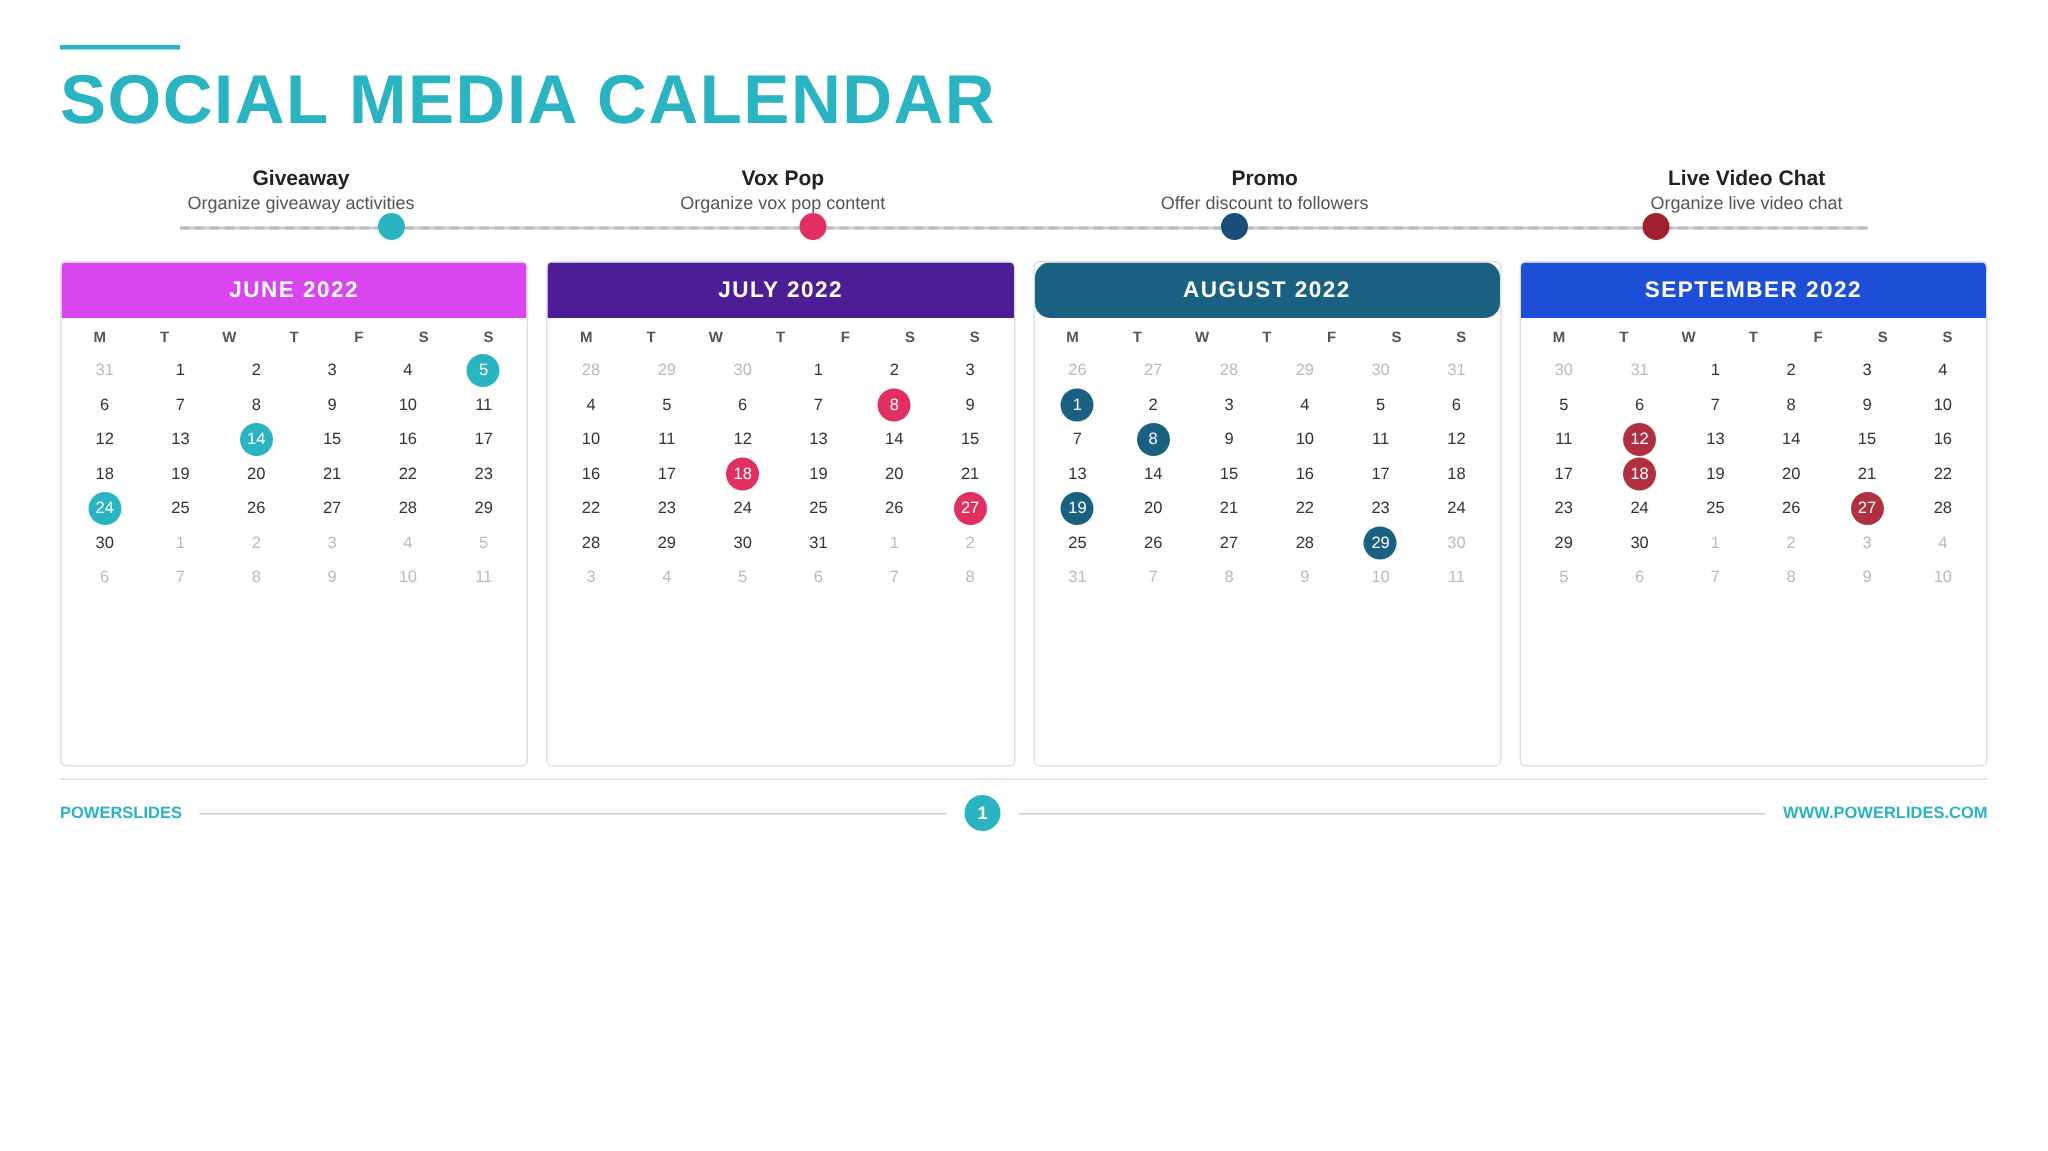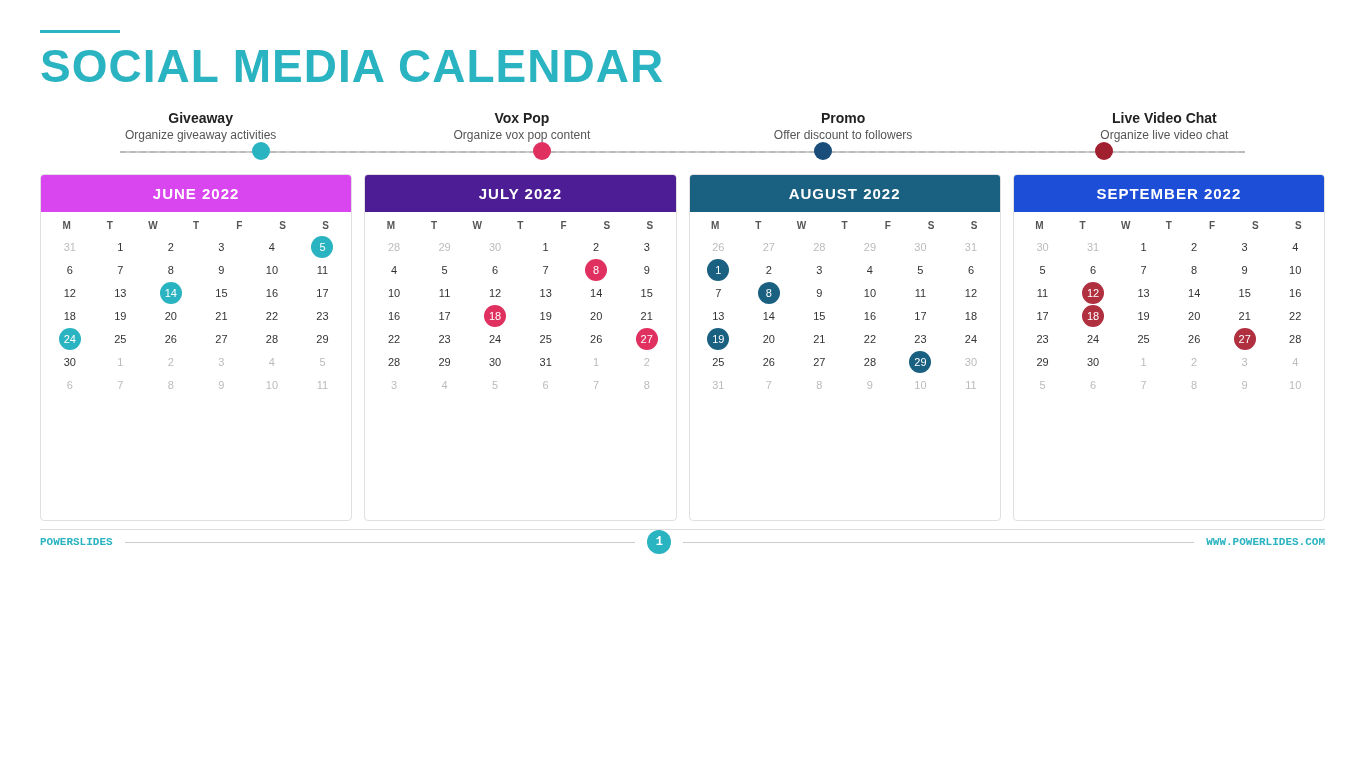--- a/index.html
+++ b/index.html
@@ -111,21 +111,21 @@
     .cal-header {
       padding: 10px 0;
       text-align: center;
       font-weight: 800;
       font-size: 15px;
       letter-spacing: 1px;
       color: #fff;
     }
     .cal-header-blue { background: #d946ef; }
     .cal-header-red { background: #4c1d95; }
-    .cal-header-darkblue { background: #1a6080; }
+    .cal-header-darkblue { background: #1a6080; border-radius: 10px; }
     .cal-header-darkred { background: #1d4ed8; }
 
     .cal-body {
       padding: 6px 4px;
       flex: 1;
     }
 
     .cal-days-header {
       display: grid;
       grid-template-columns: repeat(7, 1fr);
@@ -190,23 +190,23 @@
       width: 22px;
       height: 22px;
       margin: auto;
     }
 
     
     .footer {
       display: flex;
       align-items: center;
       justify-content: space-between;
+      padding-top: 10px;
       border-top: 1px solid #ddd;
       margin-top: 8px;
-      font-family: Liberation Mono, monospace;
     }
     .footer-left {
       font-size: 11px;
       font-weight: 700;
       color: #333;
     }
     .footer-left span { color: #2ab3c0; }
     .footer-center {
       width: 24px;
       height: 24px;

